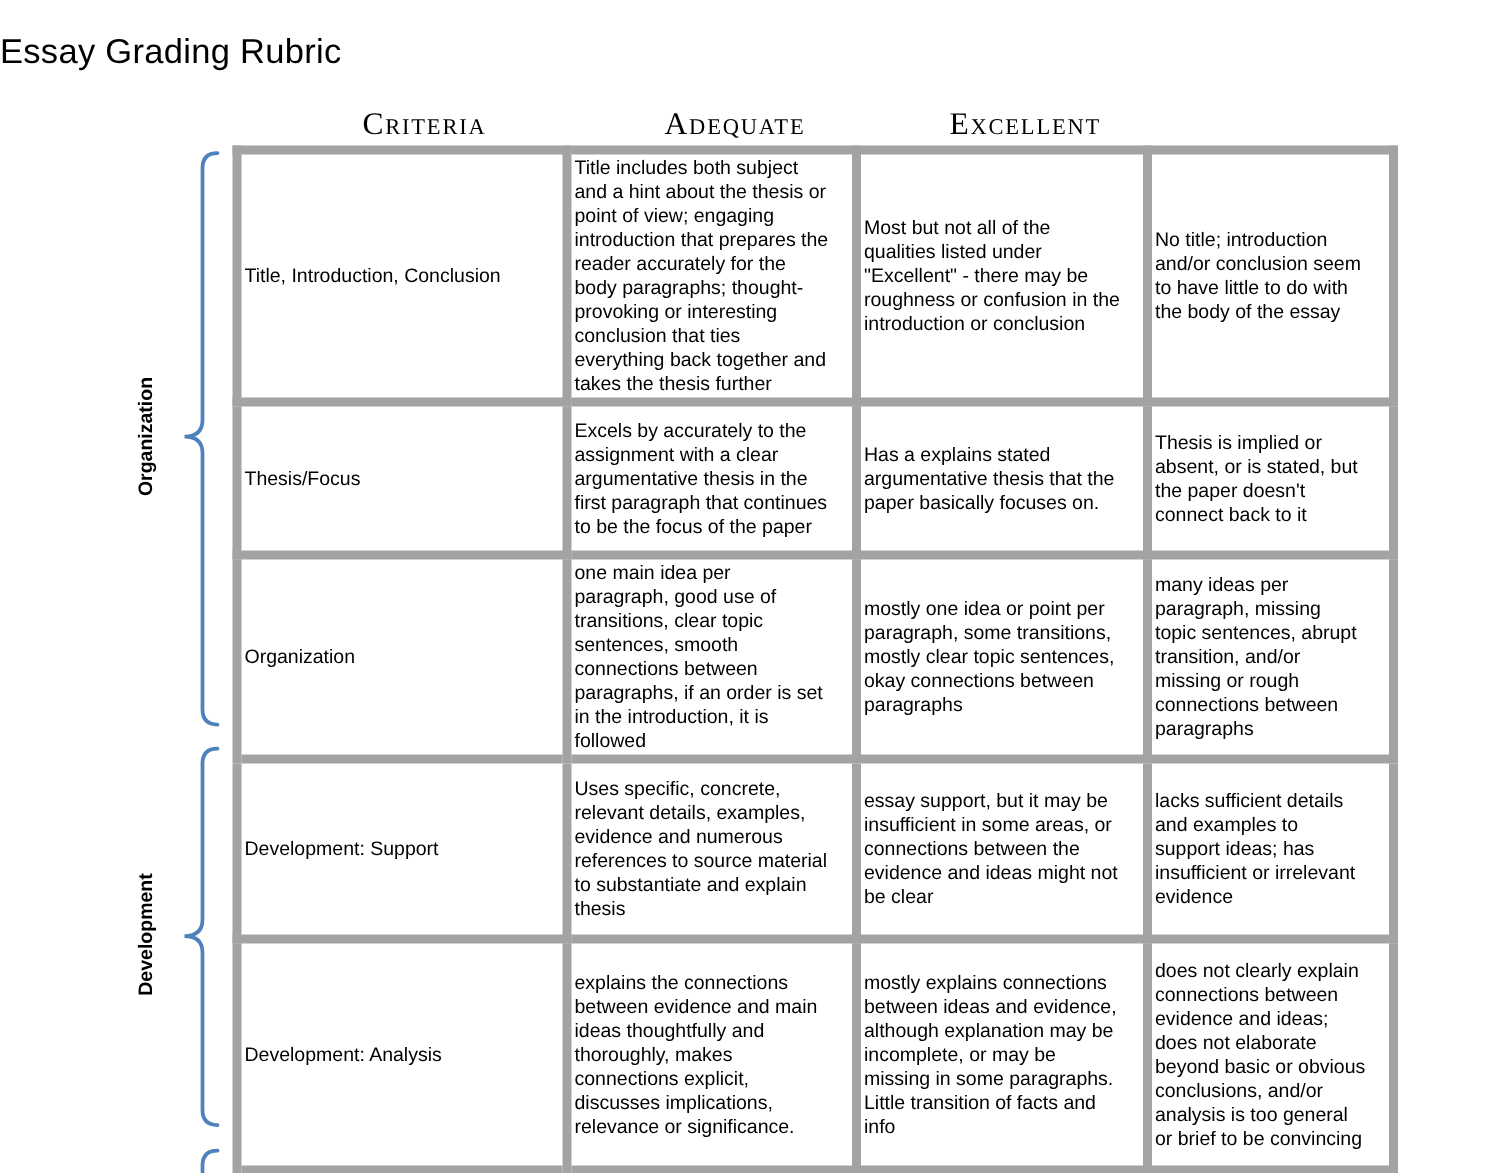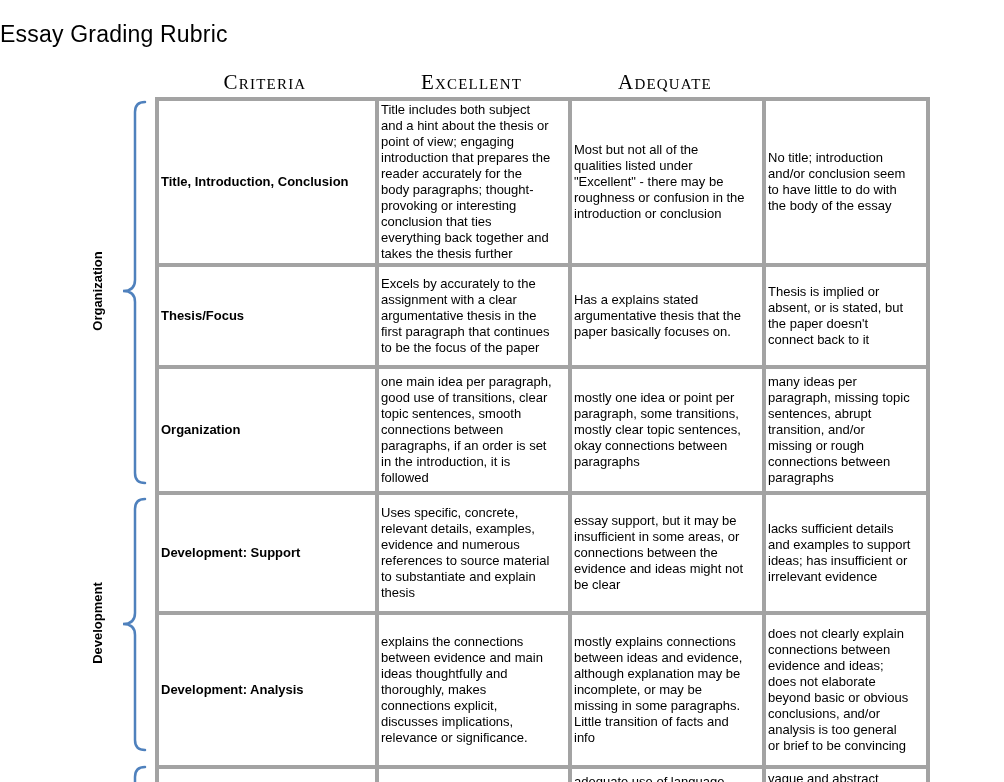--- a/index.html
+++ b/index.html
@@ -21,21 +21,21 @@
     top: 21px;
     left: 0;
     width: 1004px;
     font-size: 23px;
     font-weight: normal;
     letter-spacing: 0.2px;
   }
 
   .col-headers {
     position: absolute;
-    left: 155px;
+    left: 173px;
     top: 70px;
     width: 771px;
     display: flex;
     font-family: "Liberation Serif", serif;
     font-variant: small-caps;
     font-size: 21px;
     letter-spacing: 1.2px;
   }
   .col-headers .hdr { text-align: center; }
   .hdr-criteria  { width: 220px; }
@@ -46,28 +46,28 @@
   table.rubric {
     position: absolute;
     left: 155px;
     top: 97px;
     width: 771px;
     border-collapse: collapse;
     table-layout: fixed;
     border: 3px solid #000;
   }
   table.rubric td {
-    border: 4px solid #a3a3a3;
+    border: 6px solid #a3a3a3;
     vertical-align: middle;
     padding: 1px 15px 1px 2px;
     font-size: 13px;
     line-height: 16px;
     overflow: hidden;
   }
-  table.rubric td.crit { font-weight: bold; }
+  table.rubric td.crit { font-weight: normal; }
   tr.group-end td { border-bottom: 3px solid #000; }
   tr.row-partial td { vertical-align: top; }
   tr.row-partial td.cell-adequate  { padding-top: 5px; }
   tr.row-partial td.cell-needswork { padding-top: 2px; }
 
   .group-label {
     position: absolute;
     font-size: 13px;
     font-weight: bold;
     white-space: nowrap;
@@ -81,22 +81,22 @@
   .brace-2 { top: 497px; height: 255px; }
   .brace-3 { top: 765px; height: 60px; }
 </style>
 </head>
 <body>
 
 <div class="doc-title">Essay Grading Rubric</div>
 
 <div class="col-headers">
   <div class="hdr hdr-criteria">Criteria</div>
+  <div class="hdr hdr-adequate">Adequate</div>
   <div class="hdr hdr-excellent">Excellent</div>
-  <div class="hdr hdr-adequate">Adequate</div>
 </div>
 
 <svg class="brace brace-1" viewBox="0 0 28 385">
   <path d="M26,2 Q16,2 16,12 L16,180 Q16,191 4,191 Q16,191 16,202 L16,373 Q16,383 26,383" fill="none" stroke="#4f81bd" stroke-width="2.5" stroke-linecap="round"></path>
 </svg>
 <svg class="brace brace-2" viewBox="0 0 28 255">
   <path d="M26,2 Q16,2 16,12 L16,116 Q16,127 4,127 Q16,127 16,138 L16,243 Q16,253 26,253" fill="none" stroke="#4f81bd" stroke-width="2.5" stroke-linecap="round"></path>
 </svg>
 <svg class="brace brace-3" viewBox="0 0 28 60">
   <path d="M26,2 Q16,2 16,12 L16,60" fill="none" stroke="#4f81bd" stroke-width="2.5" stroke-linecap="round"></path>

